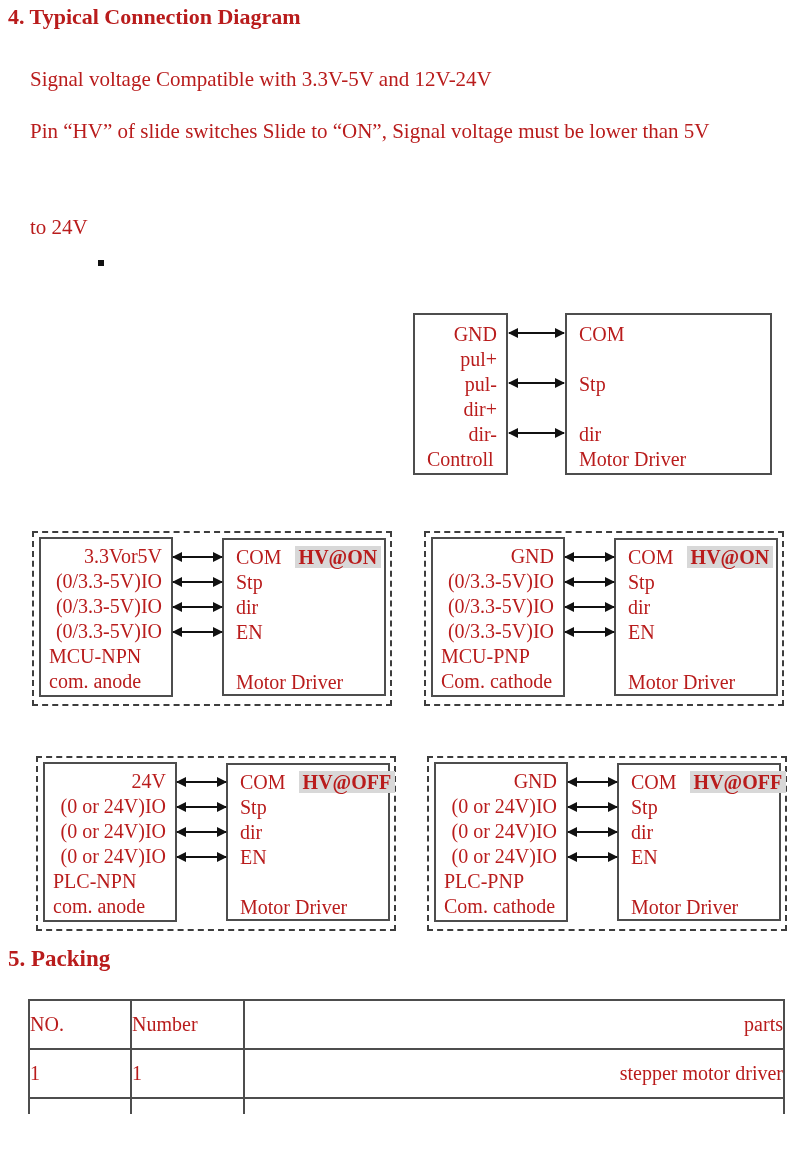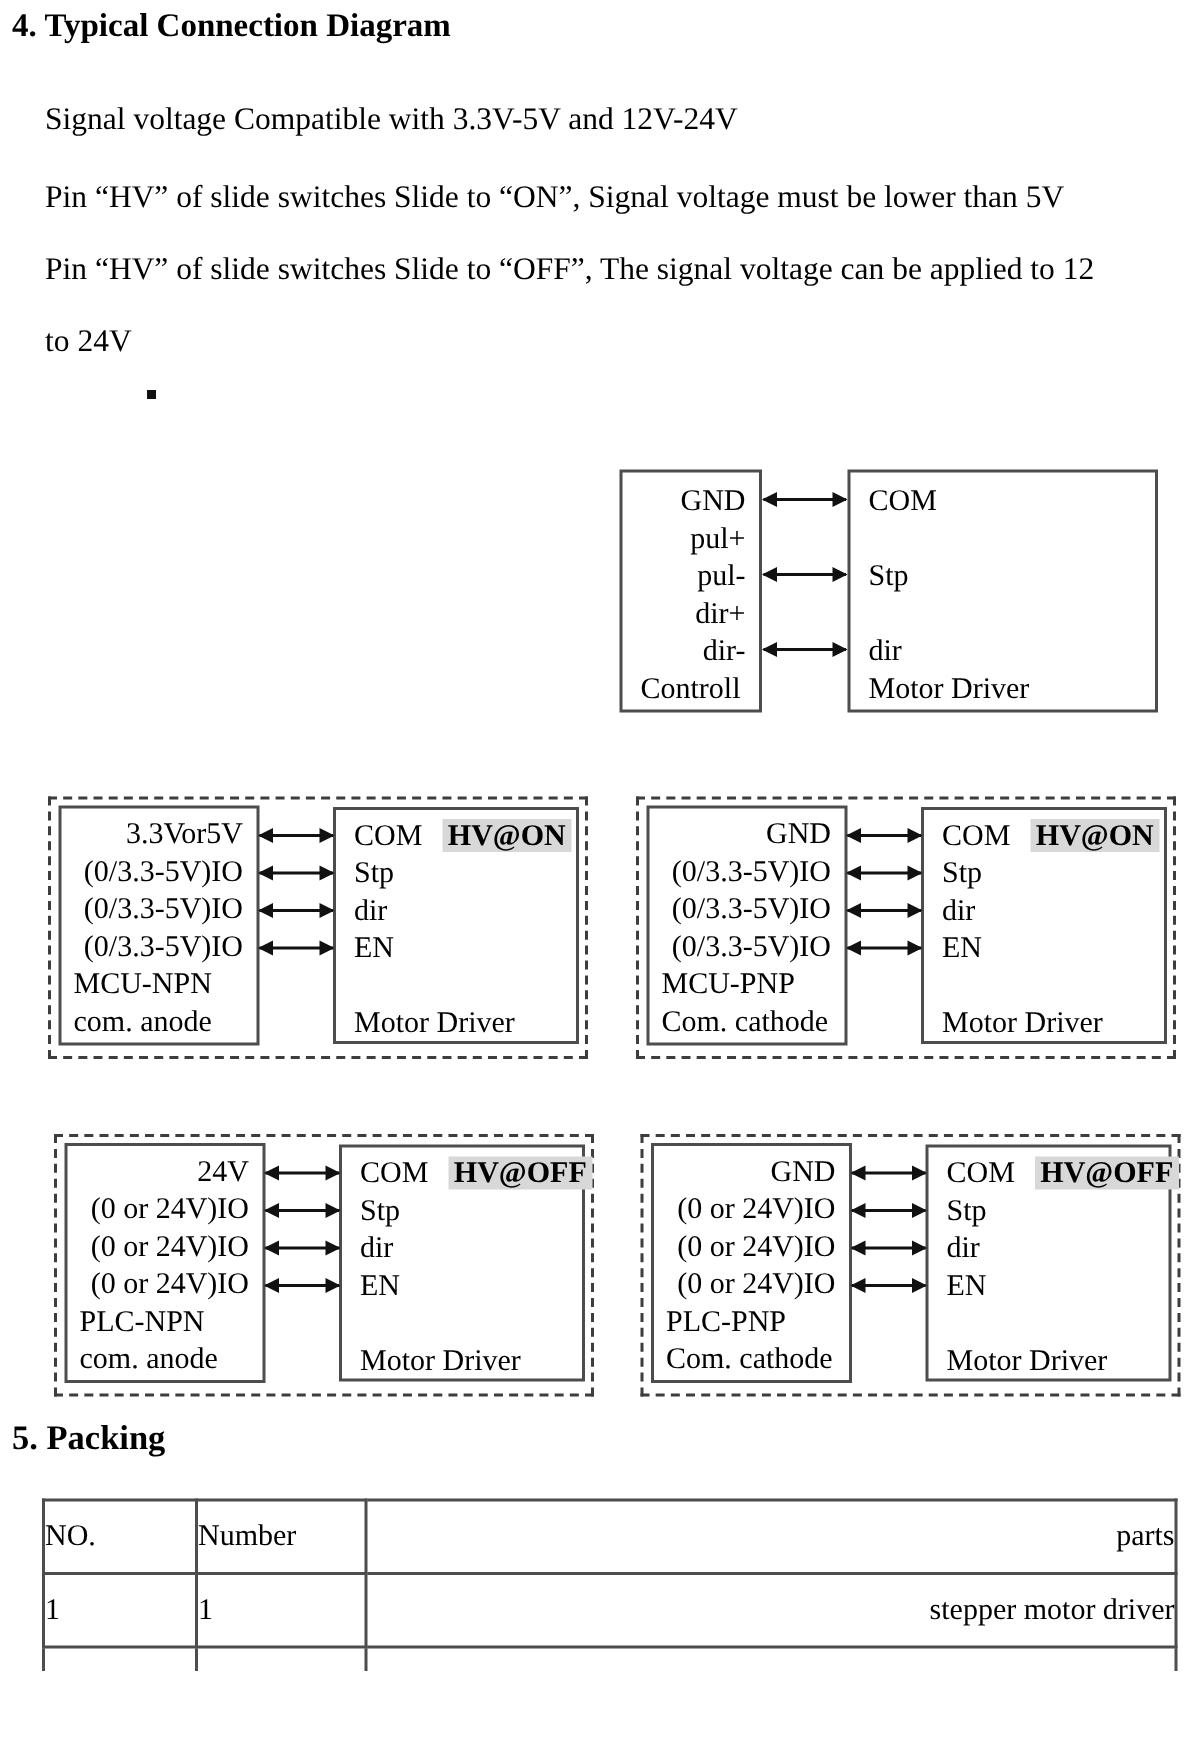--- a/index.html
+++ b/index.html
@@ -1,18 +1,18 @@
 <!DOCTYPE html>
 <html><head>
 <meta charset="utf-8">
 <style>
   html,body { margin:0; padding:0; background:#fff; }
   .page {
     position:relative; width:800px; height:1114px; background:#ffffff;
-    font-family:"Liberation Serif", serif; color:#000000; overflow:hidden;
+    font-family:"Liberation Serif", serif; color:#b91c1c; overflow:hidden;
   }
   .abs { position:absolute; }
   .sec-title { font-weight:bold; font-size:22px; white-space:nowrap; }
   .para-line { font-size:21px; white-space:nowrap; }
   .stray-dot { width:6px; height:6px; background:#111; }
 
   .box {
     position:absolute; border:2px solid #4d4d4d; box-sizing:border-box; background:#fff;
   }
   .rows { padding-top:5px; }
@@ -54,21 +54,20 @@
 </style>
 </head>
 <body>
 
 <div class="page">
 
   <div class="abs sec-title" style="left:8px; top:4px;">4. Typical Connection Diagram</div>
 
   <div class="abs para-line" style="left:30px; top:67px;">Signal voltage Compatible with 3.3V-5V and 12V-24V</div>
   <div class="abs para-line" style="left:30px; top:119px;">Pin “HV” of slide switches Slide to “ON”, Signal voltage must be lower than 5V</div>
-  <div class="abs para-line" style="left:30px; top:167px;">Pin “HV” of slide switches Slide to “OFF”, The signal voltage can be applied to 12</div>
   <div class="abs para-line" style="left:30px; top:215px;">to 24V</div>
   <div class="abs stray-dot" style="left:98px; top:260px;"></div>
 
   <div class="box" style="left:413px; top:313px; width:95px; height:162px;">
     <div class="rows-top">
       <div class="row r-right">GND</div>
       <div class="row r-right">pul+</div>
       <div class="row r-right">pul-</div>
       <div class="row r-right">dir+</div>
       <div class="row r-right">dir-</div>

